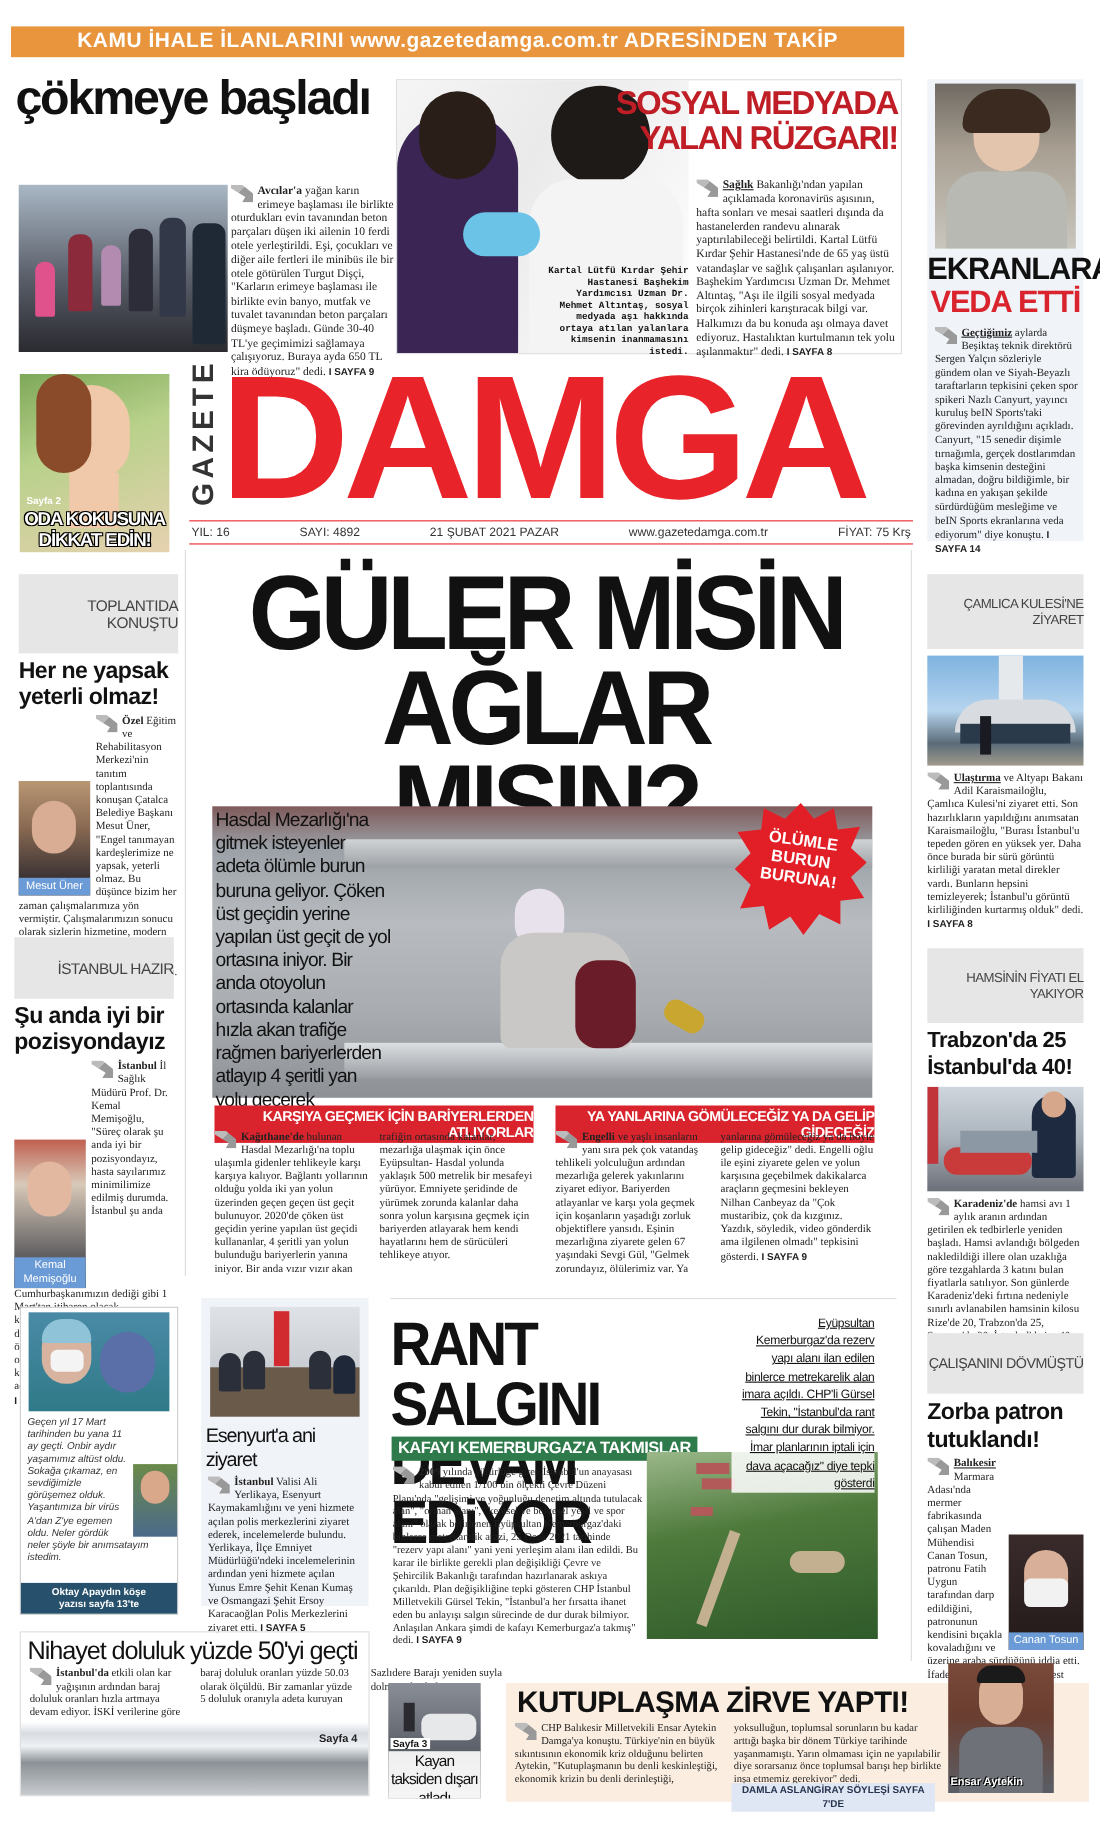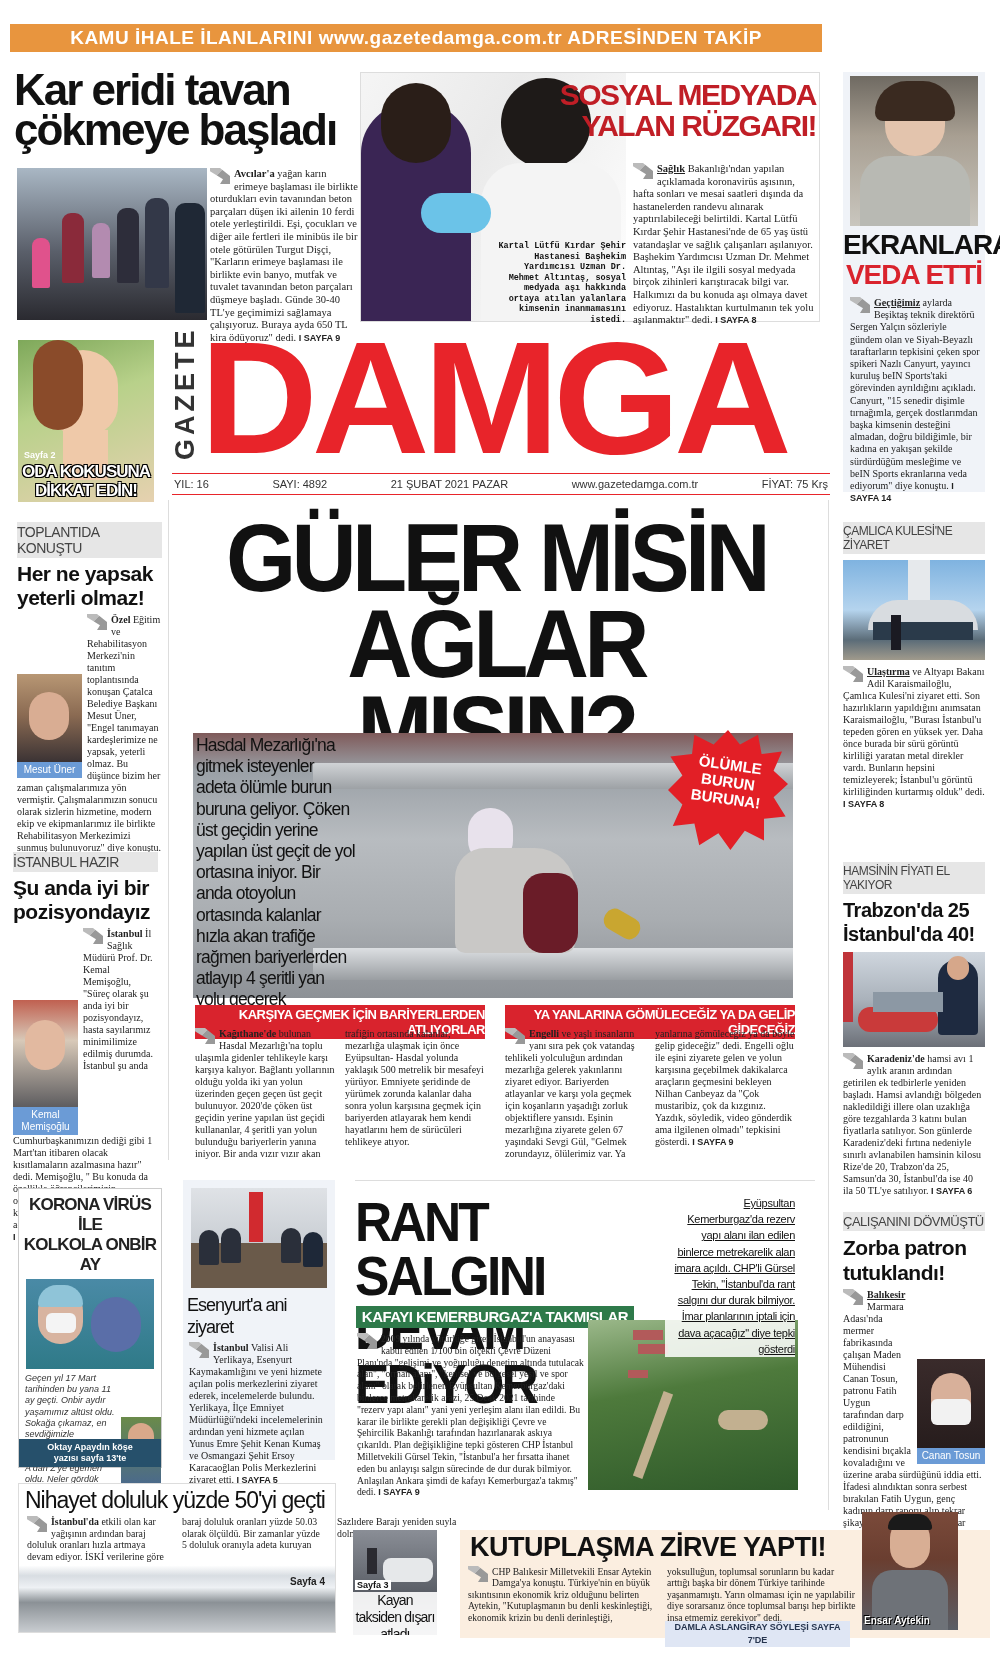--- a/index.html
+++ b/index.html
@@ -5,36 +5,35 @@
 *{box-sizing:border-box;margin:0;padding:0}
 body{width:1000px;height:1660px;background:#fff;font-family:"Liberation Serif",serif;color:#222;position:relative;overflow:hidden}
 .abs{position:absolute}
 .cond{font-family:"Liberation Sans",sans-serif;font-weight:bold;letter-spacing:-1px}
 .topbar{left:10px;top:24px;width:812px;height:28px;background:#e8953e;color:#fff;font-family:"Liberation Sans",sans-serif;font-weight:bold;font-size:19px;text-align:center;line-height:28px;letter-spacing:0.5px;transform:scaleX(1)}
 .h-big{font-family:"Liberation Sans",sans-serif;font-weight:bold;color:#111;line-height:0.92;letter-spacing:-2px}
 .body{font-size:10.5px;line-height:12.6px;color:#222;text-align:left}
 .body b{font-weight:bold}
 .arrow{display:inline-block;width:20px;height:16px;background:linear-gradient(135deg,#bbb 0 40%,#999 40% 100%);clip-path:polygon(0 0,50% 0,100% 50%,100% 100%,50% 100%,65% 70%,0 20%);margin-right:4px;vertical-align:middle;float:left}
 .sayfa{font-family:"Liberation Sans",sans-serif;font-weight:bold;font-size:9px}
-.kicker{background:#e6e6e6;color:#444;font-family:"Liberation Sans",sans-serif;font-size:14px;text-align:left;padding:2px 0;letter-spacing:-0.5px}
+.kicker{background:#e6e6e6;color:#444;font-family:"Liberation Sans",sans-serif;font-size:14px;text-align:right;padding:20px 0;letter-spacing:-0.5px}
 .subhead{font-family:"Liberation Sans",sans-serif;font-weight:bold;font-size:21px;line-height:24px;color:#111;letter-spacing:-0.5px}
 .photo{background:#889;overflow:hidden;position:absolute}
 .cap{position:absolute;left:0;bottom:0;width:100%;background:#6b9bd6;color:#fff;font-family:"Liberation Sans",sans-serif;font-size:10px;text-align:center;padding:2px 0}
 .redbar{background:#d9232d;color:#fff;font-family:"Liberation Sans",sans-serif;font-weight:bold;font-size:14px;text-align:right;padding:2px 0;letter-spacing:-0.5px}
 .cols2{column-count:2;column-gap:10px}
 .lbox{border:1px solid #ccc}
 .divline{background:#ddd}
 </style>
 </head>
 <body>
 
 <div class="abs topbar">KAMU İHALE İLANLARINI www.gazetedamga.com.tr ADRESİNDEN TAKİP EDEBİLİRSİNİZ</div>
 
 <div class="abs h-big" style="left:14px;top:70px;width:350px;font-size:44px;">
-  <div>Kar eridi tavan</div>
   <div>çökmeye başladı</div>
 </div>
 <div class="photo" style="left:17px;top:168px;width:190px;height:152px;background:linear-gradient(180deg,#a9b7c4 0%,#5a5f6a 55%,#2a2a30 100%)">
   <div style="position:absolute;left:15px;top:70px;width:18px;height:50px;background:#e0528c;border-radius:8px 8px 2px 2px"></div>
   <div style="position:absolute;left:45px;top:45px;width:22px;height:70px;background:#8a2a3a;border-radius:9px 9px 2px 2px"></div>
   <div style="position:absolute;left:75px;top:55px;width:18px;height:55px;background:#b38bb0;border-radius:8px 8px 2px 2px"></div>
   <div style="position:absolute;left:100px;top:40px;width:22px;height:75px;background:#2d2d3a;border-radius:9px 9px 2px 2px"></div>
   <div style="position:absolute;left:128px;top:30px;width:24px;height:90px;background:#333848;border-radius:10px 10px 2px 2px"></div>
   <div style="position:absolute;left:158px;top:35px;width:30px;height:110px;background:#1f2835;border-radius:10px 10px 2px 2px"></div>
 </div>
@@ -181,24 +180,20 @@
     <div class="photo" style="position:relative;float:right;width:68px;height:105px;margin:70px 0 0 4px;background:linear-gradient(180deg,#3a2b2b,#231a1a)">
       <div style="position:absolute;left:14px;top:14px;width:40px;height:50px;background:#d8b09a;border-radius:20px"></div>
       <div style="position:absolute;left:14px;top:40px;width:40px;height:26px;background:#f2f2f2;border-radius:6px"></div>
       <div class="cap">Canan Tosun</div>
     </div>
     <span class="arrow"></span><b style="text-decoration:underline">Balıkesir</b><span> Marmara Adası'nda mermer fabrikasında çalışan Maden Mühendisi Canan Tosun, patronu Fatih Uygun tarafından darp edildiğini, patronunun kendisini bıçakla kovaladığını ve üzerine araba sürdüğünü iddia etti. İfadesi alındıktan sonra serbest bırakılan Fatih Uygun, genç kadının darp raporu alıp tekrar şikayetçi olması üzerine tekrar gözaltına alındı. Uygun, çıkarıldığı mahkemece tutuklandı.</span> <span class="sayfa">I SAYFA 5</span>
   </div>
 </div>
 
 <div class="abs lbox" style="left:18px;top:1188px;width:144px;height:280px;background:#fff">
-  <div class="cond" style="text-align:center;font-size:17px;line-height:20px;margin-top:6px;color:#222;letter-spacing:-0.8px">
-    <div>KORONA VİRÜS İLE</div>
-    <div>KOLKOLA ONBİR AY</div>
-  </div>
   <div class="photo" style="position:relative;margin:4px auto 0;width:128px;height:90px;background:linear-gradient(180deg,#4a8aa6,#2f7a88)">
     <div style="position:absolute;left:12px;top:10px;width:45px;height:55px;background:#d8b4a0;border-radius:22px"></div>
     <div style="position:absolute;left:12px;top:6px;width:45px;height:22px;background:#8fc4d8;border-radius:22px 22px 4px 4px"></div>
     <div style="position:absolute;left:20px;top:34px;width:30px;height:20px;background:#f4f4f4;border-radius:6px"></div>
     <div style="position:absolute;left:65px;top:18px;width:50px;height:55px;background:#5a6ea8;border-radius:25px"></div>
   </div>
   <div style="position:relative;margin:4px 6px 0;font-family:'Liberation Sans',sans-serif;font-style:italic;font-size:9px;line-height:11.2px;color:#333">
     <div class="photo" style="position:relative;float:right;width:40px;height:66px;margin:44px -6px 0 3px;background:linear-gradient(180deg,#6a8a4a,#4b6a8a)">
       <div style="position:absolute;left:7px;top:6px;width:26px;height:30px;background:#d9a88a;border-radius:13px"></div>
     </div>

